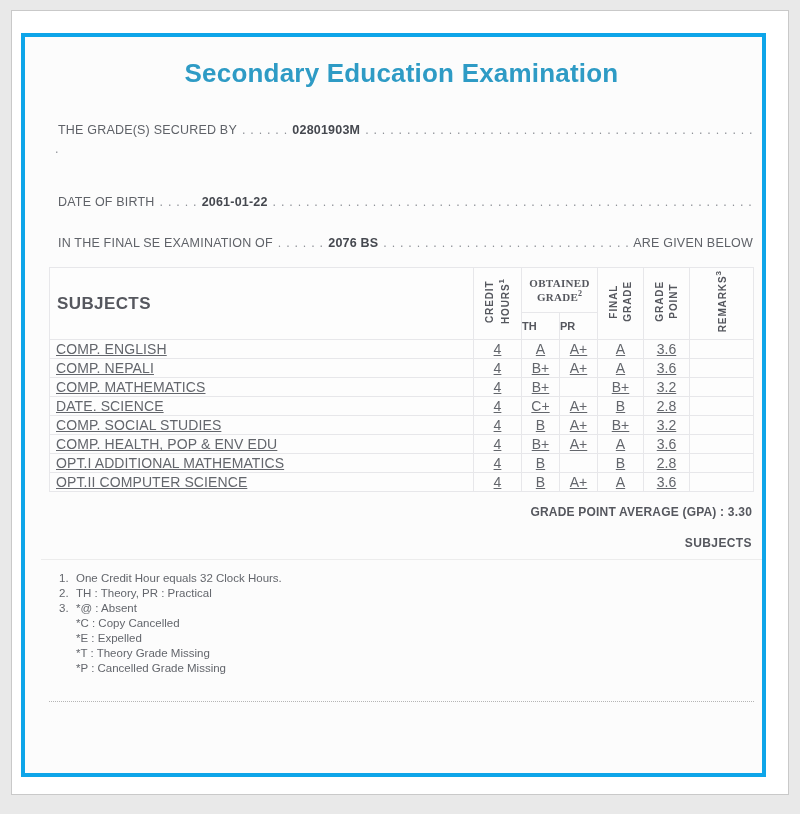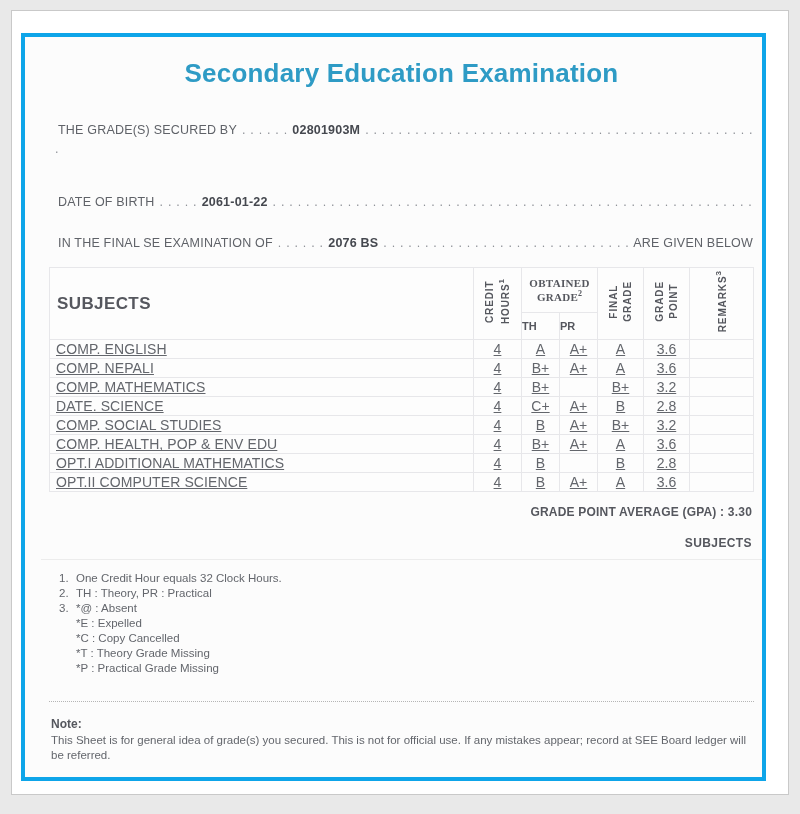--- a/index.html
+++ b/index.html
@@ -293,38 +293,34 @@
         <div class="fn">
             <span class="marker">2.</span>
             <span>TH : Theory, PR : Practical</span>
           </div>
         <div class="fn">
             <span class="marker">3.</span>
             <span>*@ : Absent</span>
           </div>
         <div class="fn">
             <span class="marker"></span>
+            <span>*C : Copy Cancelled</span>
+          </div>
+        <div class="fn">
+            <span class="marker"></span>
             <span>*E : Expelled</span>
-          </div>
-        <div class="fn">
-            <span class="marker"></span>
-            <span>*C : Copy Cancelled</span>
           </div>
         <div class="fn">
             <span class="marker"></span>
             <span>*T : Theory Grade Missing</span>
           </div>
         <div class="fn">
             <span class="marker"></span>
-            <span>*P : Practical Grade Missing</span>
+            <span>*P : Cancelled Grade Missing</span>
           </div>
       </div>
 
       <hr class="dotted">
 
-      <div class="note">
-        <div class="note-title">Note:</div>
-        <div class="note-body">This Sheet is for general idea of grade(s) you secured. This is not for official use. If any mistakes appear; record at SEE Board ledger will be referred.</div>
-      </div>
 
     </div>
   </div>
 </div>
 
 </body></html>

